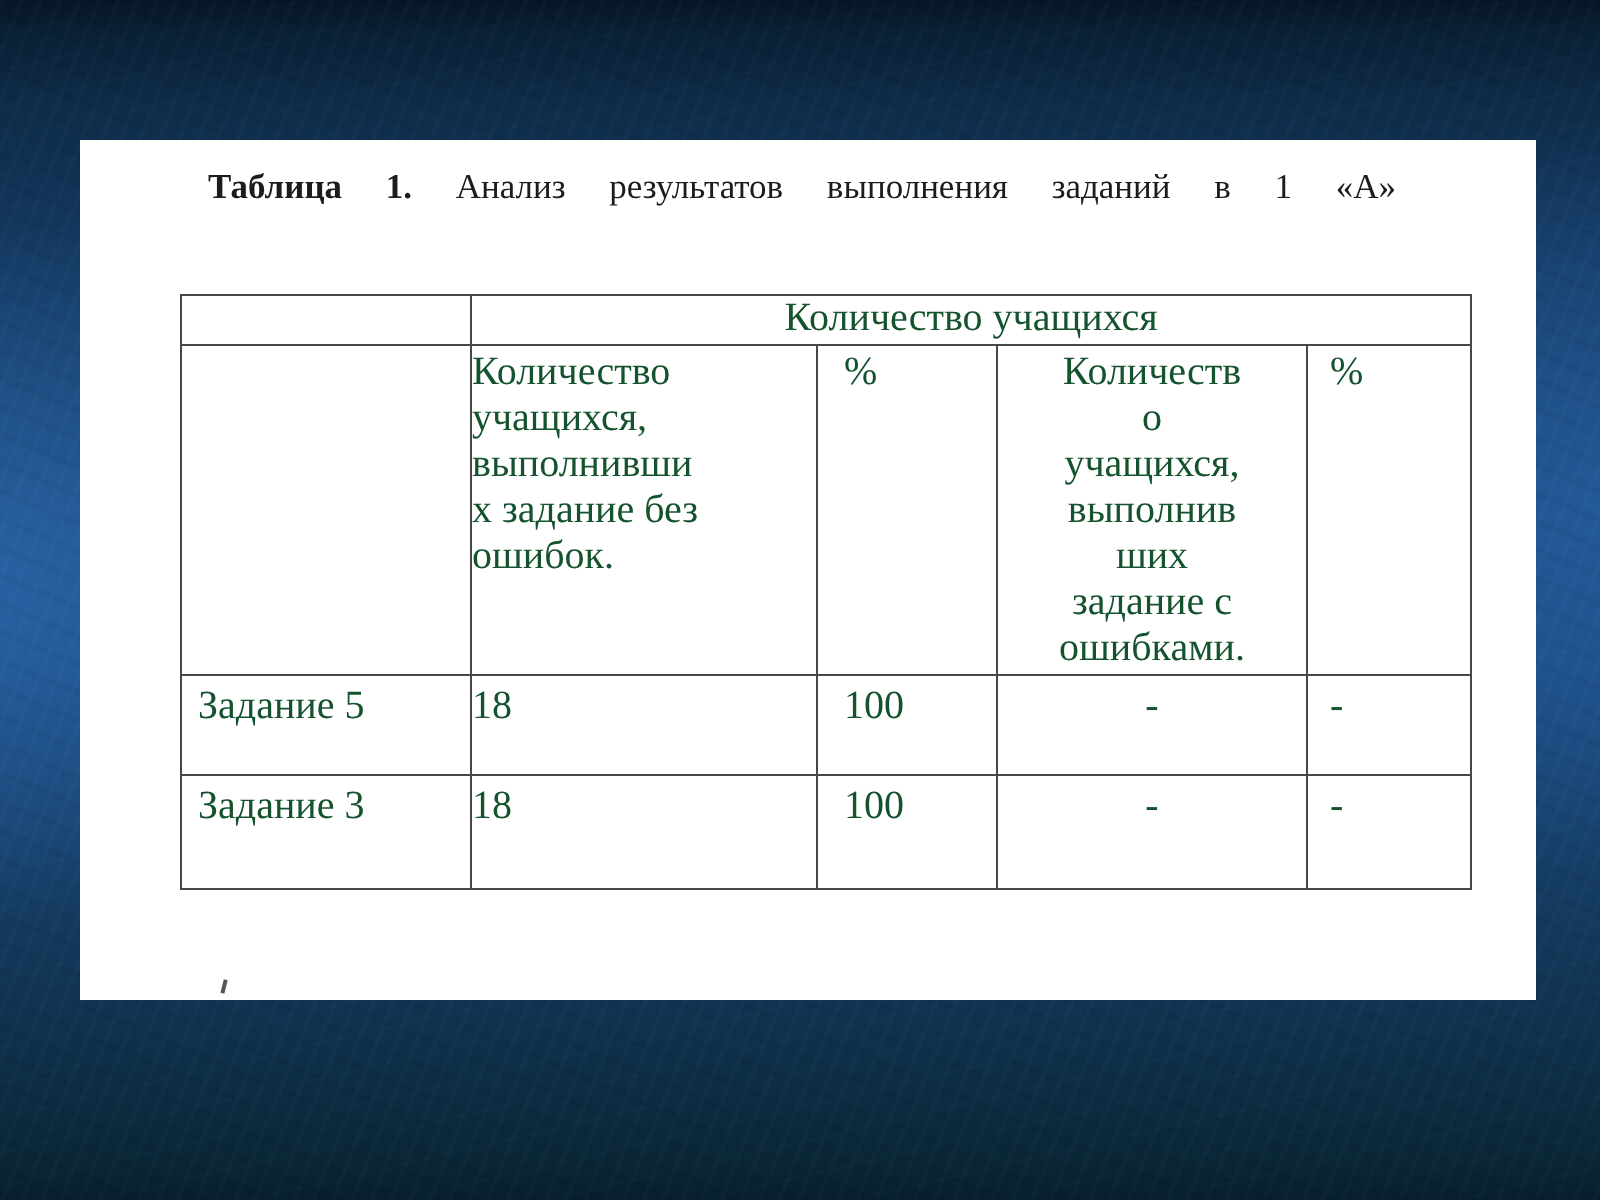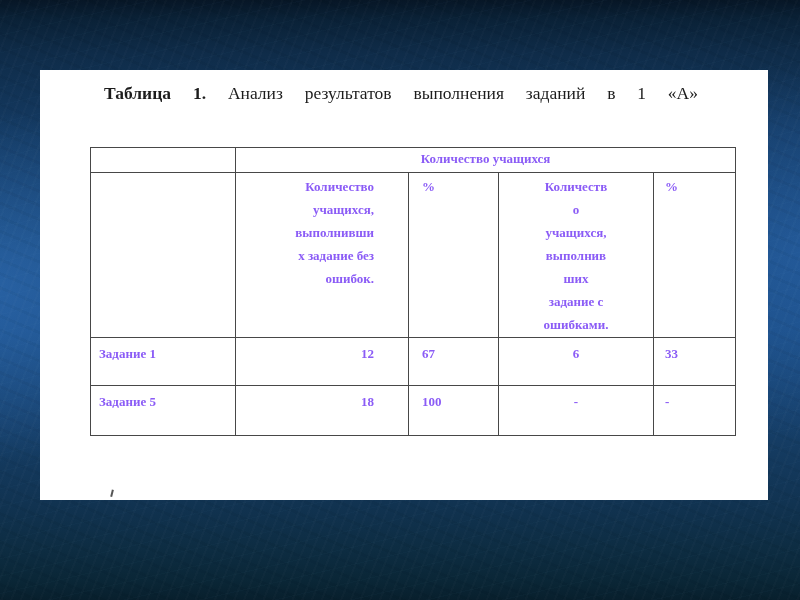--- a/index.html
+++ b/index.html
@@ -37,30 +37,30 @@
   .title-l1 {
     text-align:justify; text-indent:56px; height:37px; overflow:hidden;
   }
   .title-l1::after { content:""; display:inline-block; width:100%; height:0; }
   .title-bold { font-weight:bold; }
   .title-l2 { line-height:34px; }
 
   table.results {
     position:absolute; left:50px; top:77px;
     border-collapse:collapse; table-layout:fixed; width:645px;
-    font-size:13px; color:#8b5cf6;font-weight:bold;
+    font-size:20px; color:#14532d;
   }
   table.results td {
     border:1px solid #474747; vertical-align:top;
     line-height:23px; padding:2px 0 0 0; overflow:hidden;
   }
   tr.h1 td { line-height:22px; padding-top:0; }
   .pre { white-space:pre-line; }
   .ac  { text-align:center; }
-  .acb { text-align:right; padding-right:34px !important;margin-top:16px; }
+  .acb { text-align:left; padding-right:34px !important;margin-top:16px; }
   .al  { text-align:left; padding-left:8px !important; }
   .pl  { text-align:left; padding-left:13px !important; }
   .pl2 { text-align:left; padding-left:11px !important; }
   td.rowlabel { padding-top:4px !important; }
   tr.datarow td { padding-top:4px; }
 
   .stray-mark {
     position:absolute; left:71px; top:420px; width:4px; height:7px;
     border-left:2px solid #2a2a2a; transform:rotate(14deg); opacity:.8;
   }
@@ -103,29 +103,29 @@
           <td class="pl">%</td>
           <td class="pre ac">Количеств
 о
 учащихся,
 выполнив
 ших
 задание с
 ошибками.</td>
           <td class="pl2">%</td>
         </tr>
-        <tr class="datarow" style="height:48px">
-          <td class="al rowlabel">Задание 1</td>
-          <td class="acb">12</td>
-          <td class="pl">67</td>
-          <td class="ac">6</td>
-          <td class="pl2">33</td>
-        </tr>
         <tr class="datarow" style="height:50px">
           <td class="al rowlabel">Задание 5</td>
+          <td class="acb">18</td>
+          <td class="pl">100</td>
+          <td class="ac">-</td>
+          <td class="pl2">-</td>
+        </tr>
+        <tr class="datarow" style="height:57px">
+          <td class="al rowlabel">Задание 3</td>
           <td class="acb">18</td>
           <td class="pl">100</td>
           <td class="ac">-</td>
           <td class="pl2">-</td>
         </tr>
       </tbody>
     </table>
 
     <div class="stray-mark"></div>
   </div>

